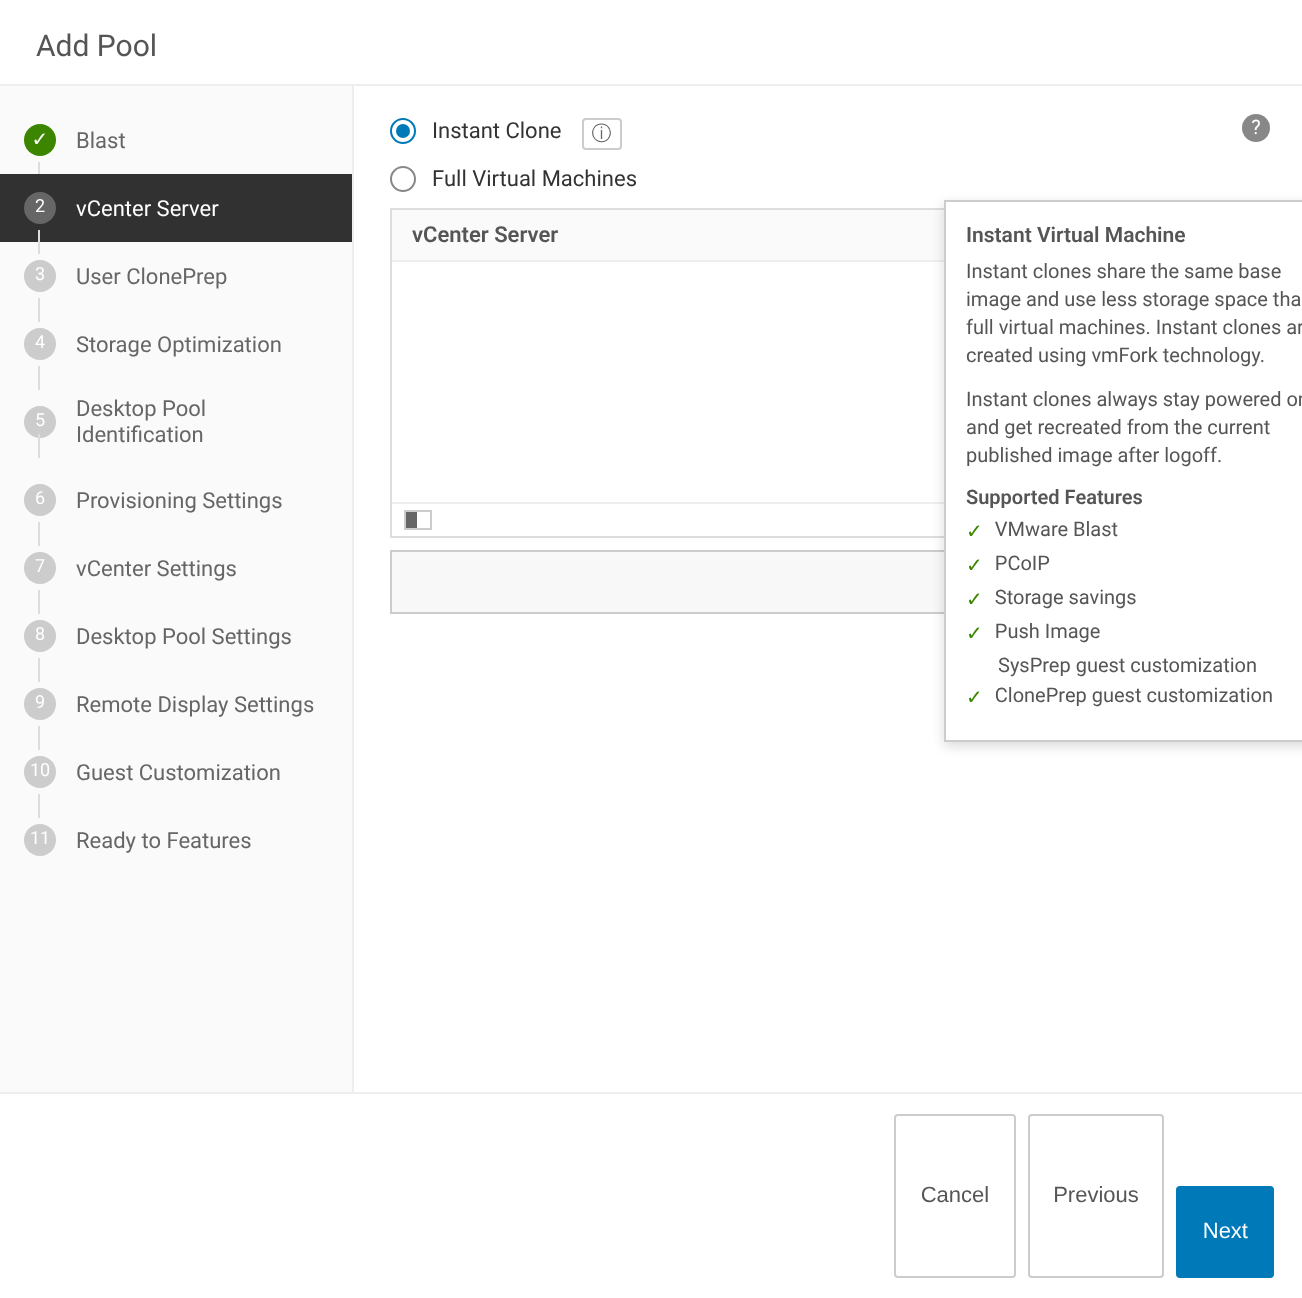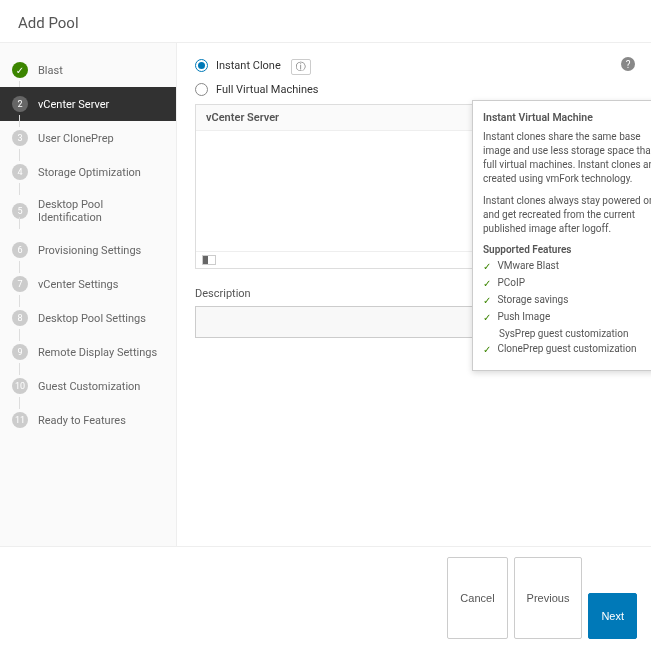--- a/index.html
+++ b/index.html
@@ -316,21 +316,20 @@
     </div>
 
     <div class="table-box">
       <div class="table-head">vCenter Server</div>
       <div class="table-body-spacer"></div>
       <div class="table-foot">
         <span class="col-toggle"></span>
       </div>
     </div>
 
-    <div class="desc-label">Description</div>
     <div class="desc-area" contenteditable="true" style=""></div>
 
     <div class="tooltip">
 
       <div class="ttl">Instant Virtual Machine</div>
       <p>Instant clones share the same base image and use less storage space than full virtual machines. Instant clones are created using vmFork technology.</p>
       <p>Instant clones always stay powered on and get recreated from the current published image after logoff.</p>
       <div class="feat-head">Supported Features</div>
       <div class="feat">
           <span class="chk">✓</span>

